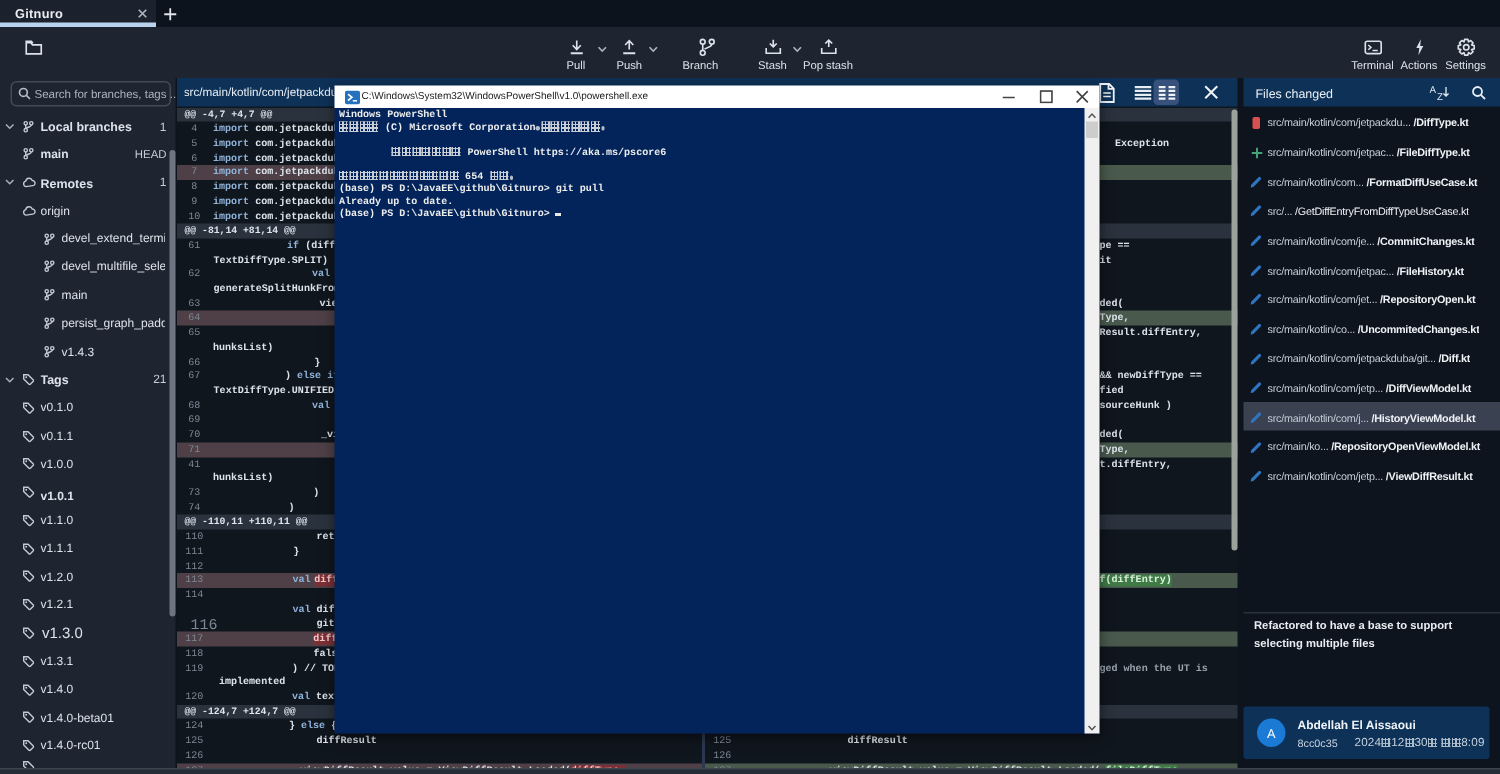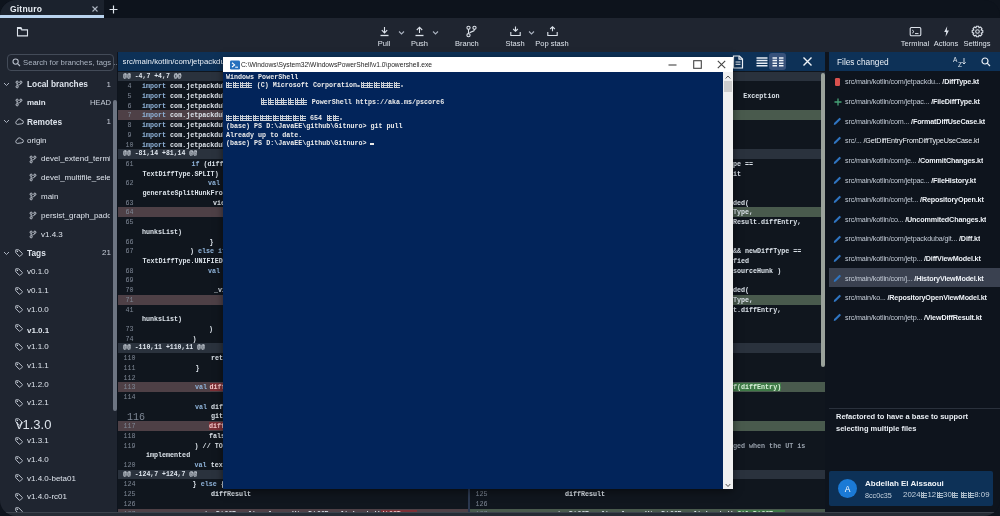--- a/index.html
+++ b/index.html
@@ -1,17 +1,17 @@
 <!DOCTYPE html>
 <html><head><meta charset="utf-8">
 <style>
 *{margin:0;padding:0;box-sizing:border-box;}
 html,body{width:1000px;height:516px;overflow:hidden;background:#0e141d;}
 body{font-family:"Liberation Sans",sans-serif;}
-#app{position:relative;width:1000px;height:516px;background:#0e141d;overflow:hidden;border-radius:16px;}
+#app{position:relative;width:1000px;height:516px;background:#0e141d;overflow:hidden;}
 .abs{position:absolute;}
 .mono{font-family:"Liberation Mono",monospace;}
 
 .ck{display:inline-block;width:5.9px;height:6.2px;margin:0 0.4px;vertical-align:-0.8px;
  background:repeating-linear-gradient(0deg,currentColor 0 0.75px,transparent 0.75px 2.25px),
  repeating-linear-gradient(90deg,currentColor 0 0.75px,transparent 0.75px 2.3px);opacity:.85;}
 .ckp{width:2.6px;height:2.6px;vertical-align:0;background:currentColor;opacity:.75;border-radius:50%;}
 </style></head><body>
 <div id="app">
 <div class="abs" style="left:0;top:0;width:1000px;height:18px;background:#0d131c;"></div>
@@ -235,21 +235,21 @@
         <path d="M1,1 h3.6 L9,5.4 a0.8,0.8 0 0 1 0,1.1 L6.5,9 a0.8,0.8 0 0 1 -1.1,0 L1,4.6 Z" stroke="#c3cad4" fill="none" stroke-width="1.2"></path>
         <circle cx="3.1" cy="3.1" r="0.8" fill="#c3cad4"></circle>
       </svg>
       <div class="abs" style="left:27px;top:398.4px;font-size:8.0px;font-weight:normal;color:#dde3eb;white-space:nowrap;max-width:83px;overflow:hidden;">v1.2.1</div>
     </div>
 <div class="abs" style="left:0;top:0;width:117px;height:0;">
       <svg width="8" height="8" style="position:absolute;left:15px;top:418.0px" viewBox="0 0 10 10">
         <path d="M1,1 h3.6 L9,5.4 a0.8,0.8 0 0 1 0,1.1 L6.5,9 a0.8,0.8 0 0 1 -1.1,0 L1,4.6 Z" stroke="#c3cad4" fill="none" stroke-width="1.2"></path>
         <circle cx="3.1" cy="3.1" r="0.8" fill="#c3cad4"></circle>
       </svg>
-      <div class="abs" style="left:16px;top:417.2px;font-size:13px;font-weight:normal;color:#dde3eb;white-space:nowrap;max-width:83px;overflow:hidden;">v1.3.0</div>
+      <div class="abs" style="left:28px;top:417.2px;font-size:10px;font-weight:normal;color:#dde3eb;white-space:nowrap;max-width:83px;overflow:hidden;">v1.3.0</div>
     </div>
 <div class="abs" style="left:0;top:0;width:117px;height:0;">
       <svg width="8" height="8" style="position:absolute;left:15px;top:436.7px" viewBox="0 0 10 10">
         <path d="M1,1 h3.6 L9,5.4 a0.8,0.8 0 0 1 0,1.1 L6.5,9 a0.8,0.8 0 0 1 -1.1,0 L1,4.6 Z" stroke="#c3cad4" fill="none" stroke-width="1.2"></path>
         <circle cx="3.1" cy="3.1" r="0.8" fill="#c3cad4"></circle>
       </svg>
       <div class="abs" style="left:27px;top:435.9px;font-size:8.0px;font-weight:normal;color:#dde3eb;white-space:nowrap;max-width:83px;overflow:hidden;">v1.3.1</div>
     </div>
 <div class="abs" style="left:0;top:0;width:117px;height:0;">
       <svg width="8" height="8" style="position:absolute;left:15px;top:455.5px" viewBox="0 0 10 10">

